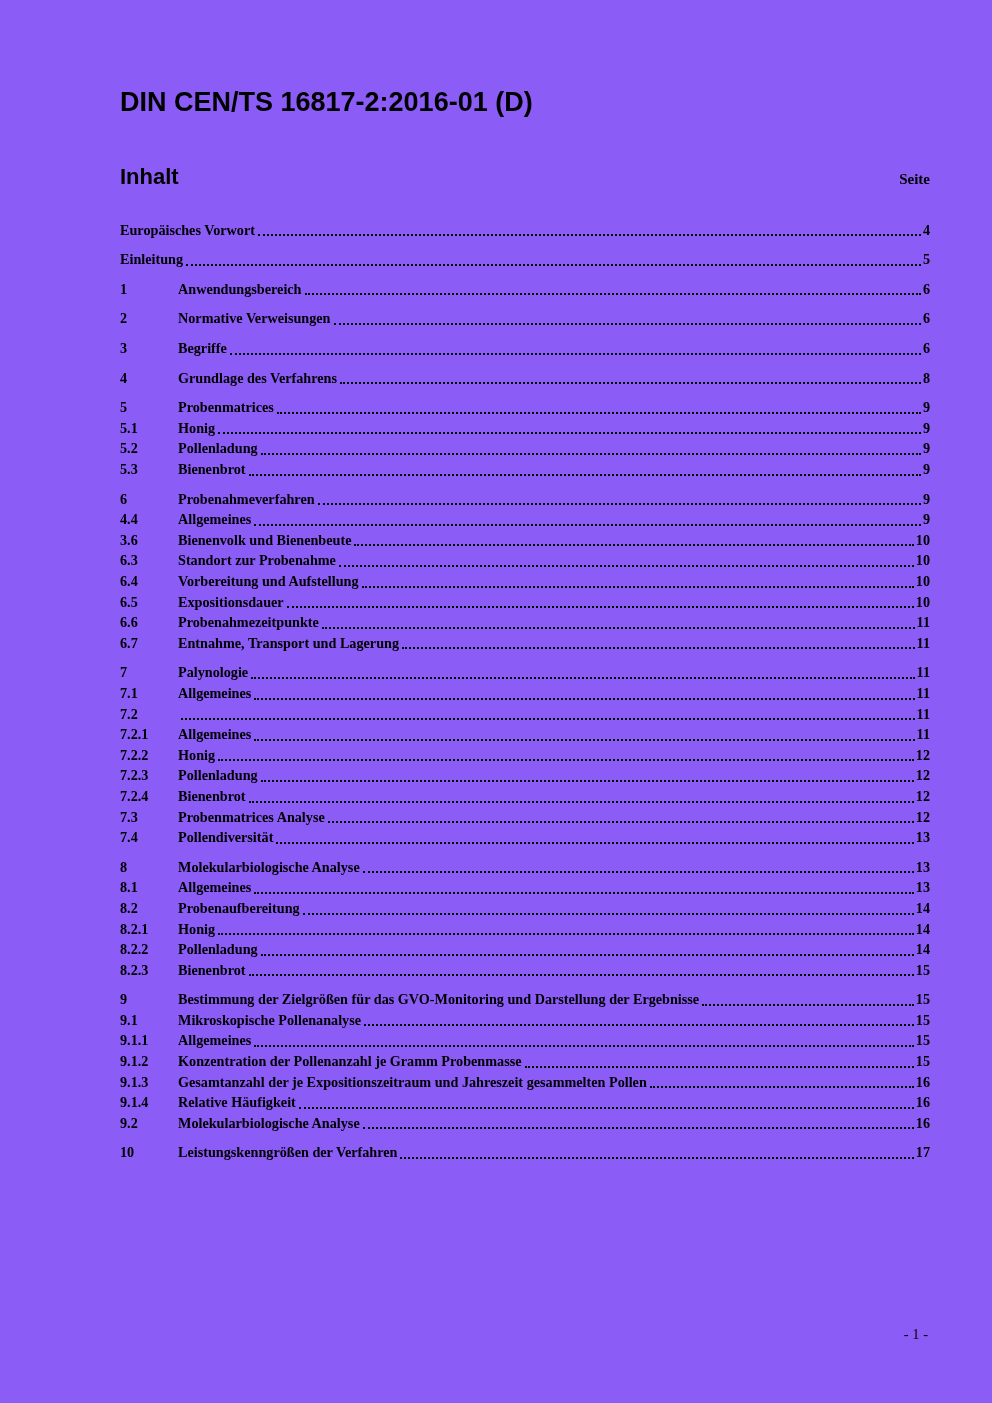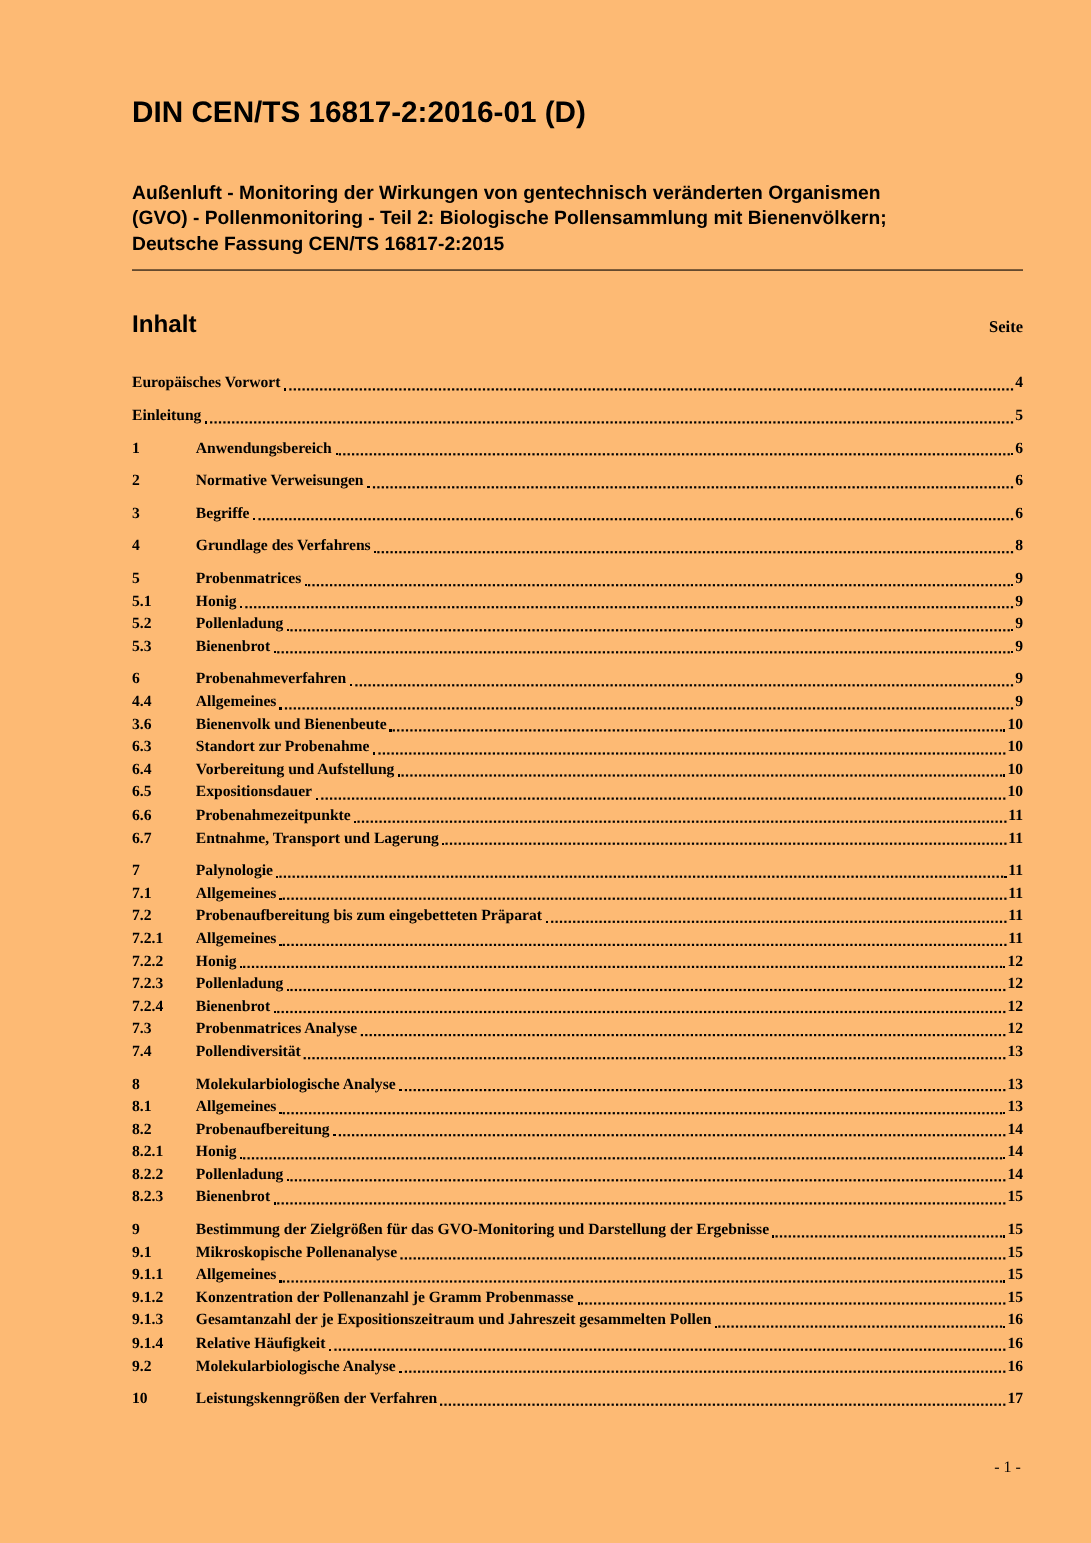--- a/index.html
+++ b/index.html
@@ -5,21 +5,21 @@
   html, body {
     margin: 0;
     padding: 0;
     background: #ffffff;
   }
   .page {
     position: relative;
     width: 992px;
     height: 1403px;
     margin: 0 auto;
-    background: #fdba74;
+    background: #8b5cf6;
     color: #000000;
     box-sizing: border-box;
     padding: 88px 62px 0 120px;
     font-family: "Liberation Serif", serif;
     overflow: hidden;
   }
   .doc-title {
     font-family: "Liberation Sans", sans-serif;
     font-weight: bold;
     font-size: 27px;
@@ -91,25 +91,20 @@
     color: #000000;
   }
 </style>
 </head>
 <body>
 
 <div class="page">
 
   <h1 class="doc-title">DIN CEN/TS 16817-2:2016-01 (D)</h1>
 
-  <div class="doc-subtitle">
-    <div>Außenluft - Monitoring der Wirkungen von gentechnisch veränderten Organismen</div>
-    <div>(GVO) - Pollenmonitoring - Teil 2: Biologische Pollensammlung mit Bienenvölkern;</div>
-    <div>Deutsche Fassung CEN/TS 16817-2:2015</div>
-  </div>
 
   <div class="toc-header">
     <span class="toc-heading">Inhalt</span>
     <span class="toc-page-label">Seite</span>
   </div>
 
   <div class="toc">
       <div class="toc-group">
         <div class="toc-row">
           <span class="toc-label">Europäisches Vorwort</span>
@@ -240,21 +235,20 @@
           <span class="toc-page">11</span>
         </div>
         <div class="toc-row">
           <span class="toc-num">7.1</span>
           <span class="toc-label">Allgemeines</span>
           <span class="toc-leader"></span>
           <span class="toc-page">11</span>
         </div>
         <div class="toc-row">
           <span class="toc-num">7.2</span>
-          <span class="toc-label">Probenaufbereitung bis zum eingebetteten Präparat</span>
           <span class="toc-leader"></span>
           <span class="toc-page">11</span>
         </div>
         <div class="toc-row">
           <span class="toc-num">7.2.1</span>
           <span class="toc-label">Allgemeines</span>
           <span class="toc-leader"></span>
           <span class="toc-page">11</span>
         </div>
         <div class="toc-row">

